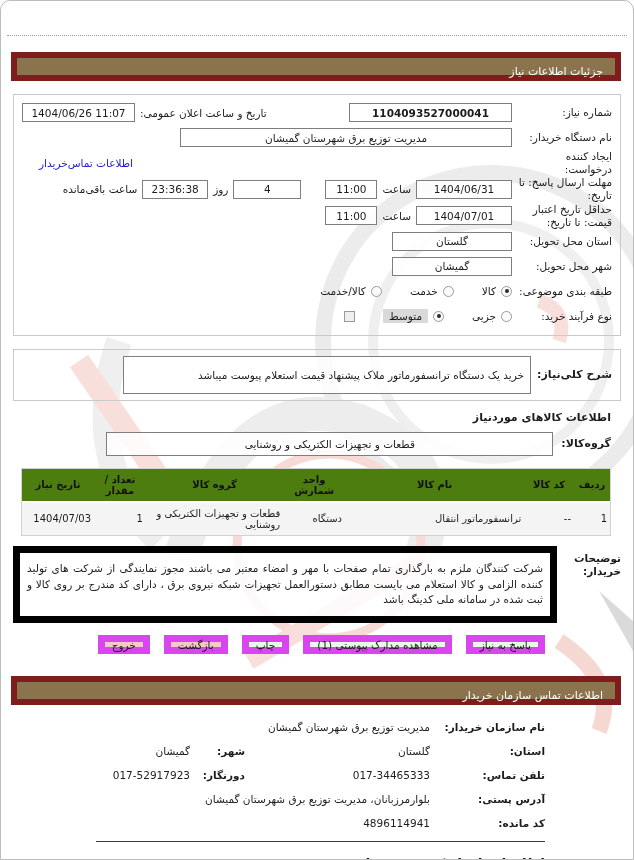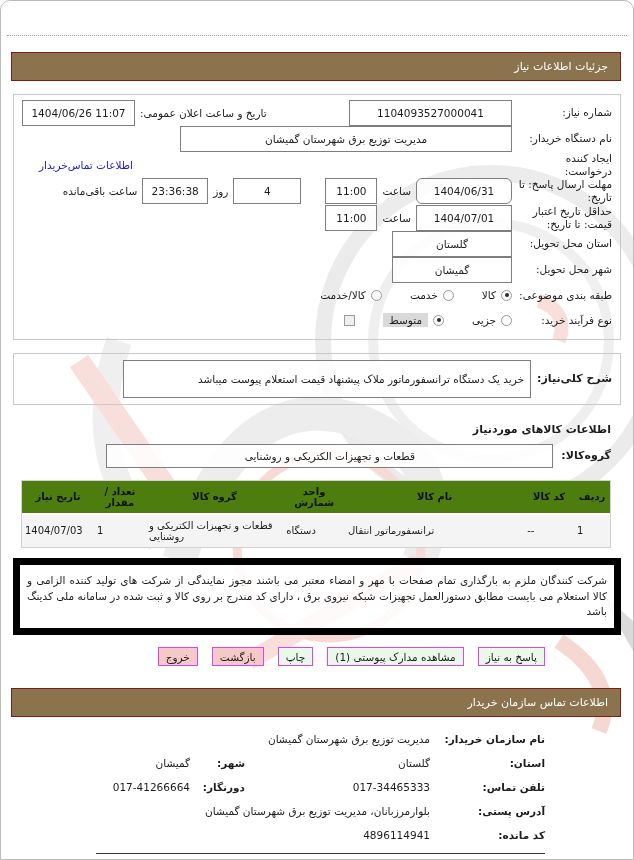--- a/index.html
+++ b/index.html
@@ -24,21 +24,21 @@
   }
   .content { position: relative; z-index: 1; direction: rtl; }
   .dotline {
     margin: 34px 6px 0 6px;
     border-top: 1px dotted #9a9a9a;
   }
   .barhead {
     margin: 16px 12px 0 10px;
     height: 29px;
     background: #8a734d;
-    border: 1px solid #7f1d1d;
+    border: 6px solid #7f1d1d;
     color: #ffffff;
     font-size: 11px;
     line-height: 27px;
     padding-right: 12px;
     text-align: right;
   }
   .fieldset {
     margin: 13px 12px 0 12px;
     border: 1px solid #c9c9c9;
     padding: 5px 8px 6px 8px;
@@ -48,21 +48,21 @@
     display: flex; align-items: center;
     min-height: 25px; gap: 5px;
     font-size: 10.5px;
   }
   .lbl { width: 95px; flex: none; line-height: 1.25; color: #1c1c1c; }
   .box {
     border: 1px solid #7e7e7e;
     background: rgba(255,255,255,.85);
     height: 19px;
     display: inline-flex; align-items: center; justify-content: center;
-    padding: 12px 5px; font-size: 10.5px; white-space: nowrap;
+    padding: 5px 5px; font-size: 10.5px; white-space: nowrap;
   }
   .num { direction: ltr; }
   .spacer { flex: 1; }
   .link { color: #2222cc; font-size: 10.5px; cursor: pointer; }
   .radio {
     width: 11px; height: 11px; flex: none;
     border-radius: 50%;
     border: 1px solid #9a9a9a;
     background: #fbfbfb;
     position: relative; display: inline-block;
@@ -77,48 +77,48 @@
     width: 11px; height: 11px; flex: none;
     border: 1px solid #9a9a9a; background: #efefef; display: inline-block;
   }
   .desc-box {
     flex: 1; max-width: 408px;
     border: 1px solid #7e7e7e; background: rgba(255,255,255,.85);
     min-height: 26px; display: flex; align-items: center;
     padding: 12px 6px; font-size: 10.5px;
   }
   .blbl { font-weight: bold; font-size: 11px; width: auto; }
-  .goods-title { font-weight: bold; font-size: 11px; margin: 18px 22px 0; }
+  .goods-title { font-weight: bold; font-size: 11px; margin: 10px 22px 0; }
   .group-row { display: flex; align-items: center; gap: 8px; margin: 8px 22px 0; font-size: 11px; }
   .group-box {
     border: 1px solid #7e7e7e; background: rgba(255,255,255,.85);
     width: 447px; height: 24px;
     display: flex; align-items: center; justify-content: center; font-size: 10.5px;
   }
   table.goods {
     margin: 12px 22px 0; width: 590px;
     border-collapse: separate; border-spacing: 0;
     border: 1px solid #d2d2d2; font-size: 10px;
   }
   table.goods th {
     background: #4d7c0f; color: #111; font-weight: bold;
     padding: 5px 3px; border-bottom: 2px solid #ffffff;
   }
   table.goods td {
-    background: #f4f4f4; padding: 5px 3px; text-align: left;
+    background: #f4f4f4; padding: 5px 3px; text-align: right;
   }
   .notes-row { display: flex; gap: 6px; margin: 10px 12px 0 12px; font-size: 10.5px; }
   .notes-lbl { width: 58px; flex: none; font-weight: bold; padding-top: 6px; line-height: 1.3; }
   .notes-box {
     flex: 1; border: 7px solid #000000; background: rgba(255,255,255,.85);
     padding: 8px 7px; line-height: 1.5; text-align: justify;
   }
   .btnrow { display: flex; gap: 14px; margin: 12px 88px 0 0; align-items: center; }
   .btn {
-    height: 19px; border: 1px solid #d946ef;
+    height: 19px; border: 7px solid #d946ef;
     display: inline-flex; align-items: center;
     padding: 0 7px; font-size: 10.5px; cursor: pointer; white-space: nowrap;
   }
   .btn.green { background: #e9f8e9; }
   .btn.pink  { background: #f6c9c9; }
   .contact { padding: 16px 88px 0 0; font-size: 10.5px; }
   .crow { display: flex; align-items: center; margin-bottom: 12px; }
   .clbl { width: 115px; font-weight: bold; flex: none; }
   .cval { min-width: 185px; }
   .clbl2 { width: 55px; font-weight: bold; flex: none; }
@@ -153,41 +153,41 @@
     <div class="dotline"></div>
 
     <div class="barhead">
       <span>جزئیات اطلاعات نیاز</span>
     </div>
 
     <div class="fieldset">
 
       <div class="frow">
         <span class="lbl">شماره نیاز:</span>
-        <span class="box num" style="width:163px;">1104093527000041</span>
+        <span class="box num" style="width:163px;font-weight:bold;">1104093527000041</span>
         <span class="spacer"></span>
         <span>تاریخ و ساعت اعلان عمومی:</span>
         <span class="box num" style="width:113px;">1404/06/26 11:07</span>
       </div>
 
       <div class="frow">
         <span class="lbl">نام دستگاه خریدار:</span>
         <span class="box" style="width:332px;">مدیریت توزیع برق شهرستان گمیشان</span>
       </div>
 
       <div class="frow">
         <span class="lbl">ایجاد کننده درخواست:</span>
         <span class="spacer"></span>
         <span class="link">اطلاعات تماس‌خریدار</span>
         <span style="width:12px;"></span>
       </div>
 
       <div class="frow">
         <span class="lbl">مهلت ارسال پاسخ: تا تاریخ:</span>
-        <span class="box num" style="width:96px;border-radius:6px;">1404/06/31</span>
+        <span class="box num" style="width:96px;">1404/06/31</span>
         <span>ساعت</span>
         <span class="box num" style="width:52px;">11:00</span>
         <span style="width:14px;"></span>
         <span class="box num" style="width:68px;">4</span>
         <span>روز</span>
         <span class="box num" style="width:66px;">23:36:38</span>
         <span>ساعت باقی‌مانده</span>
       </div>
 
       <div class="frow">
@@ -263,20 +263,21 @@
           <td>ترانسفورماتور انتقال</td>
           <td>دستگاه</td>
           <td>قطعات و تجهیزات الکتریکی و روشنایی</td>
           <td>1</td>
           <td class="num">1404/07/03</td>
         </tr>
       </tbody>
     </table>
 
     <div class="notes-row">
+      <span class="notes-lbl">توضیحات خریدار:</span>
       <span class="notes-box">شرکت کنندگان ملزم به بارگذاری تمام صفحات با مهر و امضاء معتبر می باشند مجوز نمایندگی از شرکت های تولید کننده الزامی و کالا استعلام می بایست مطابق دستورالعمل  تجهیزات شبکه نیروی برق ، دارای کد مندرج بر روی کالا و ثبت شده در سامانه ملی کدینگ باشد</span>
     </div>
 
     <div class="btnrow">
       <span class="btn green">پاسخ به نیاز</span>
       <span class="btn green">مشاهده مدارک پیوستی (1)</span>
       <span class="btn green">چاپ</span>
       <span class="btn pink">بازگشت</span>
       <span class="btn pink">خروج</span>
     </div>
@@ -293,21 +294,21 @@
       <div class="crow">
         <span class="clbl">استان:</span>
         <span class="cval">گلستان</span>
         <span class="clbl2">شهر:</span>
         <span>گمیشان</span>
       </div>
       <div class="crow">
         <span class="clbl">تلفن تماس:</span>
         <span class="cval num" style="text-align:right;">017-34465333</span>
         <span class="clbl2">دورنگار:</span>
-        <span class="num">017-41266664</span>
+        <span class="num">017-52917923</span>
       </div>
       <div class="crow">
         <span class="clbl">آدرس پستی:</span>
         <span>بلوارمرزبانان، مدیریت توزیع برق شهرستان گمیشان</span>
       </div>
       <div class="crow">
         <span class="clbl">کد مانده:</span>
         <span class="num">4896114941</span>
       </div>
     </div>

